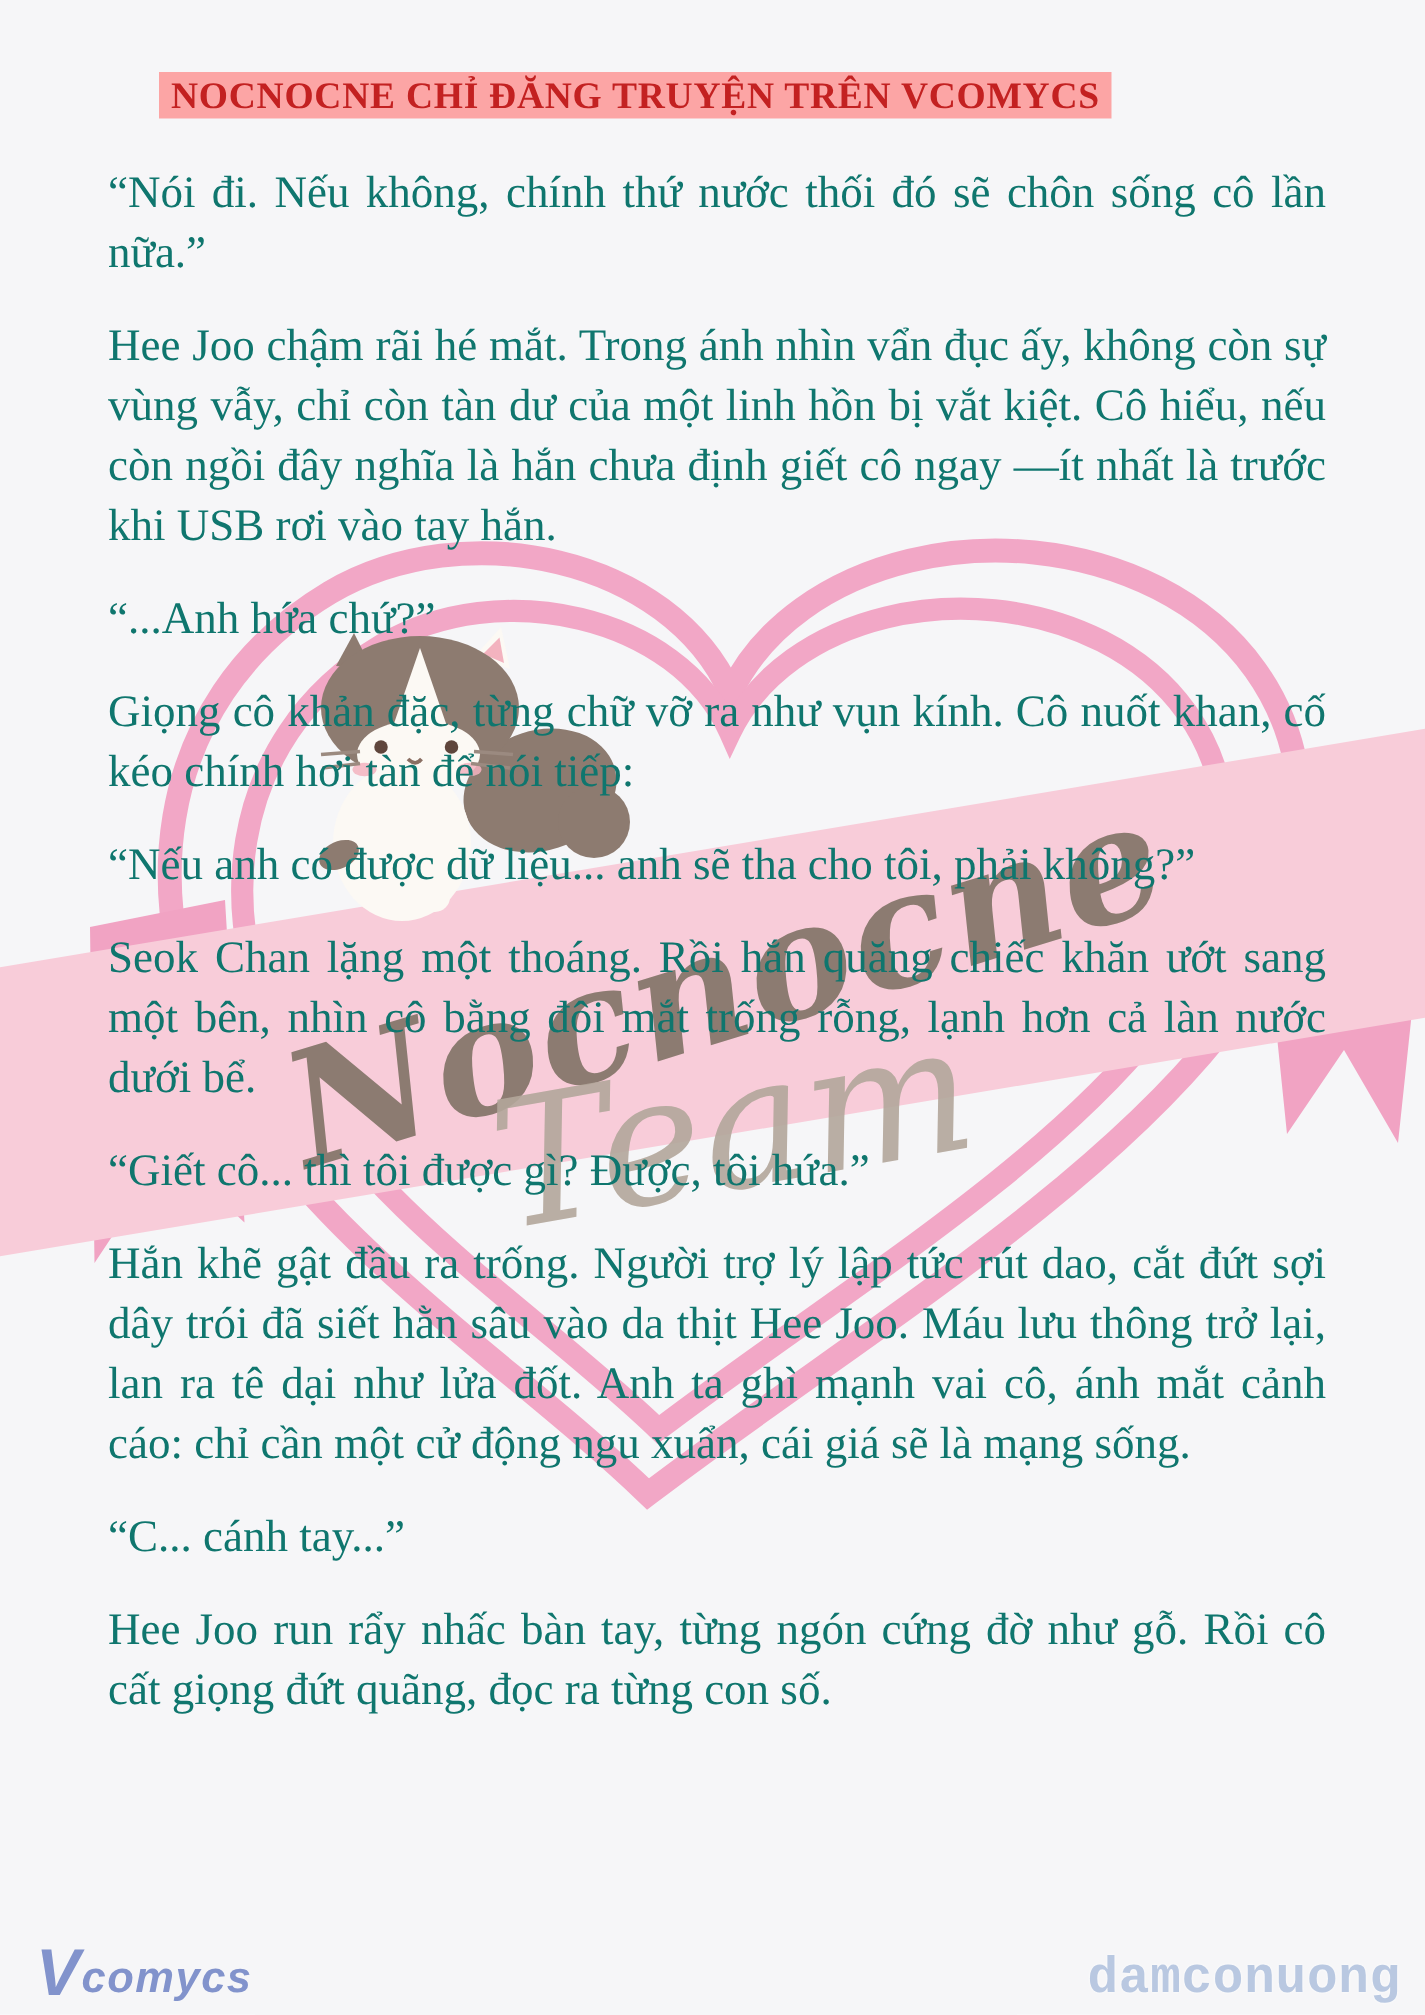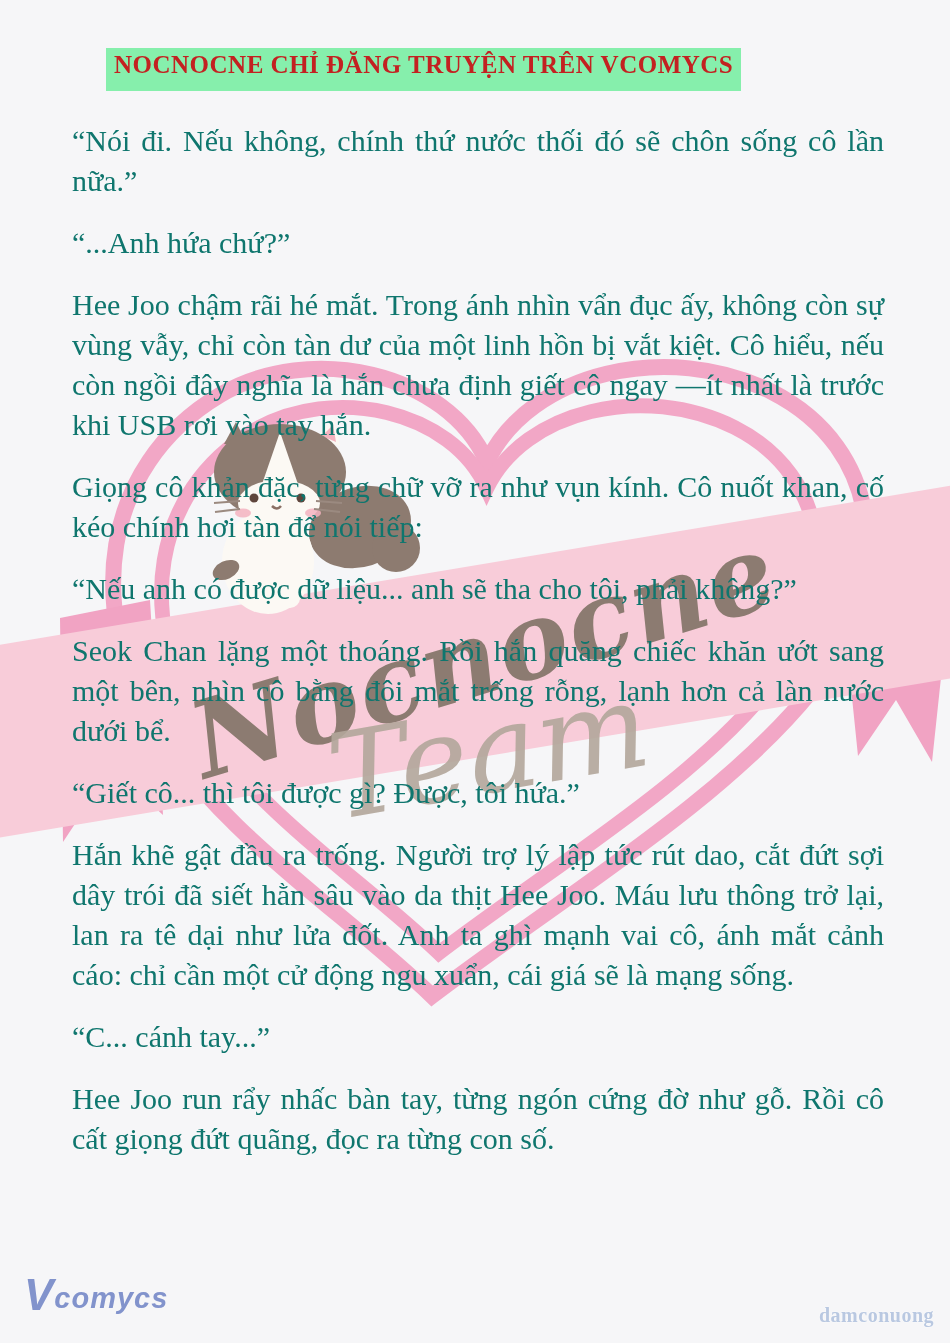--- a/index.html
+++ b/index.html
@@ -16,53 +16,53 @@
     pointer-events:none;
   }
   
   .content{
     position:relative;z-index:2;
     padding:48px 66px 0 72px;
   }
   .header-banner{
     display:inline-block;
     margin:0 0 30px 34px;
-    padding:3px 8px 12px 8px;
-    background:#86efac;
+    padding:3px 8px 0 8px;
+    background:#fca5a5;
     color:#c32121;
     font-weight:bold;
     font-size:25px;
     letter-spacing:0.5px;
     line-height:1.1;
   }
   .story p{
     margin:0 0 22px 0;
     font-size:30px;
     line-height:40px;
     color:#0f766e;
     text-align:justify;
     text-justify:inter-word;
   }
   
   .vcomycs{
-    position:absolute;left:24px;bottom:26px;z-index:2;
+    position:absolute;left:24px;bottom:5px;z-index:2;
     color:#8293cc;
     font-family:"Liberation Sans","DejaVu Sans",sans-serif;
     font-style:italic;font-weight:bold;
     letter-spacing:1px;
     line-height:1;
   }
   .vcomycs .v-big{font-size:44px;vertical-align:-2px;}
   .vcomycs .v-rest{font-size:29px;}
   .credit{
-    position:absolute;right:16px;bottom:16px;z-index:2;
+    position:absolute;right:16px;bottom:4px;z-index:2;
     color:#b9c8e1;
-    font-family:Liberation Serif, serif;
+    font-family:Liberation Mono, monospace;
     font-weight:bold;
-    font-size:20px;
+    font-size:34px;
     letter-spacing:0.5px;
     text-shadow:0 0 2px #ffffff;
   }
 </style>
 </head>
 <body>
 
 <div class="page">
 
   <svg class="watermark" viewBox="0 0 950 1343" width="950" height="1343" xmlns="http://www.w3.org/2000/svg">
@@ -115,22 +115,22 @@
     <text x="490" y="792" transform="rotate(-10 490 760)" text-anchor="middle" font-size="118" font-style="italic" font-family="'DejaVu Serif',serif" fill="#b3a79b" opacity="0.9">Team</text>
   </svg>
 
   <div class="content">
     <div class="header-banner">
       <span>NOCNOCNE CHỈ ĐĂNG TRUYỆN TRÊN VCOMYCS</span>
     </div>
 
     <div class="story">
       <p>“Nói đi. Nếu không, chính thứ nước thối đó sẽ chôn sống cô lần nữa.”</p>
+      <p>Hee Joo chậm rãi hé mắt. Trong ánh nhìn vẩn đục ấy, không còn sự vùng vẫy, chỉ còn tàn dư của một linh hồn bị vắt kiệt. Cô hiểu, nếu còn ngồi đây nghĩa là hắn chưa định giết cô ngay —ít nhất là trước khi USB rơi vào tay hắn.</p>
       <p>“...Anh hứa chứ?”</p>
-      <p>Hee Joo chậm rãi hé mắt. Trong ánh nhìn vẩn đục ấy, không còn sự vùng vẫy, chỉ còn tàn dư của một linh hồn bị vắt kiệt. Cô hiểu, nếu còn ngồi đây nghĩa là hắn chưa định giết cô ngay —ít nhất là trước khi USB rơi vào tay hắn.</p>
       <p>Giọng cô khản đặc, từng chữ vỡ ra như vụn kính. Cô nuốt khan, cố kéo chính hơi tàn để nói tiếp:</p>
       <p>“Nếu anh có được dữ liệu... anh sẽ tha cho tôi, phải không?”</p>
       <p>Seok Chan lặng một thoáng. Rồi hắn quăng chiếc khăn ướt sang một bên, nhìn cô bằng đôi mắt trống rỗng, lạnh hơn cả làn nước dưới bể.</p>
       <p>“Giết cô... thì tôi được gì? Được, tôi hứa.”</p>
       <p>Hắn khẽ gật đầu ra trống. Người trợ lý lập tức rút dao, cắt đứt sợi dây trói đã siết hằn sâu vào da thịt Hee Joo. Máu lưu thông trở lại, lan ra tê dại như lửa đốt. Anh ta ghì mạnh vai cô, ánh mắt cảnh cáo: chỉ cần một cử động ngu xuẩn, cái giá sẽ là mạng sống.</p>
       <p>“C... cánh tay...”</p>
       <p>Hee Joo run rẩy nhấc bàn tay, từng ngón cứng đờ như gỗ. Rồi cô cất giọng đứt quãng, đọc ra từng con số.</p>
     </div>
   </div>
 

